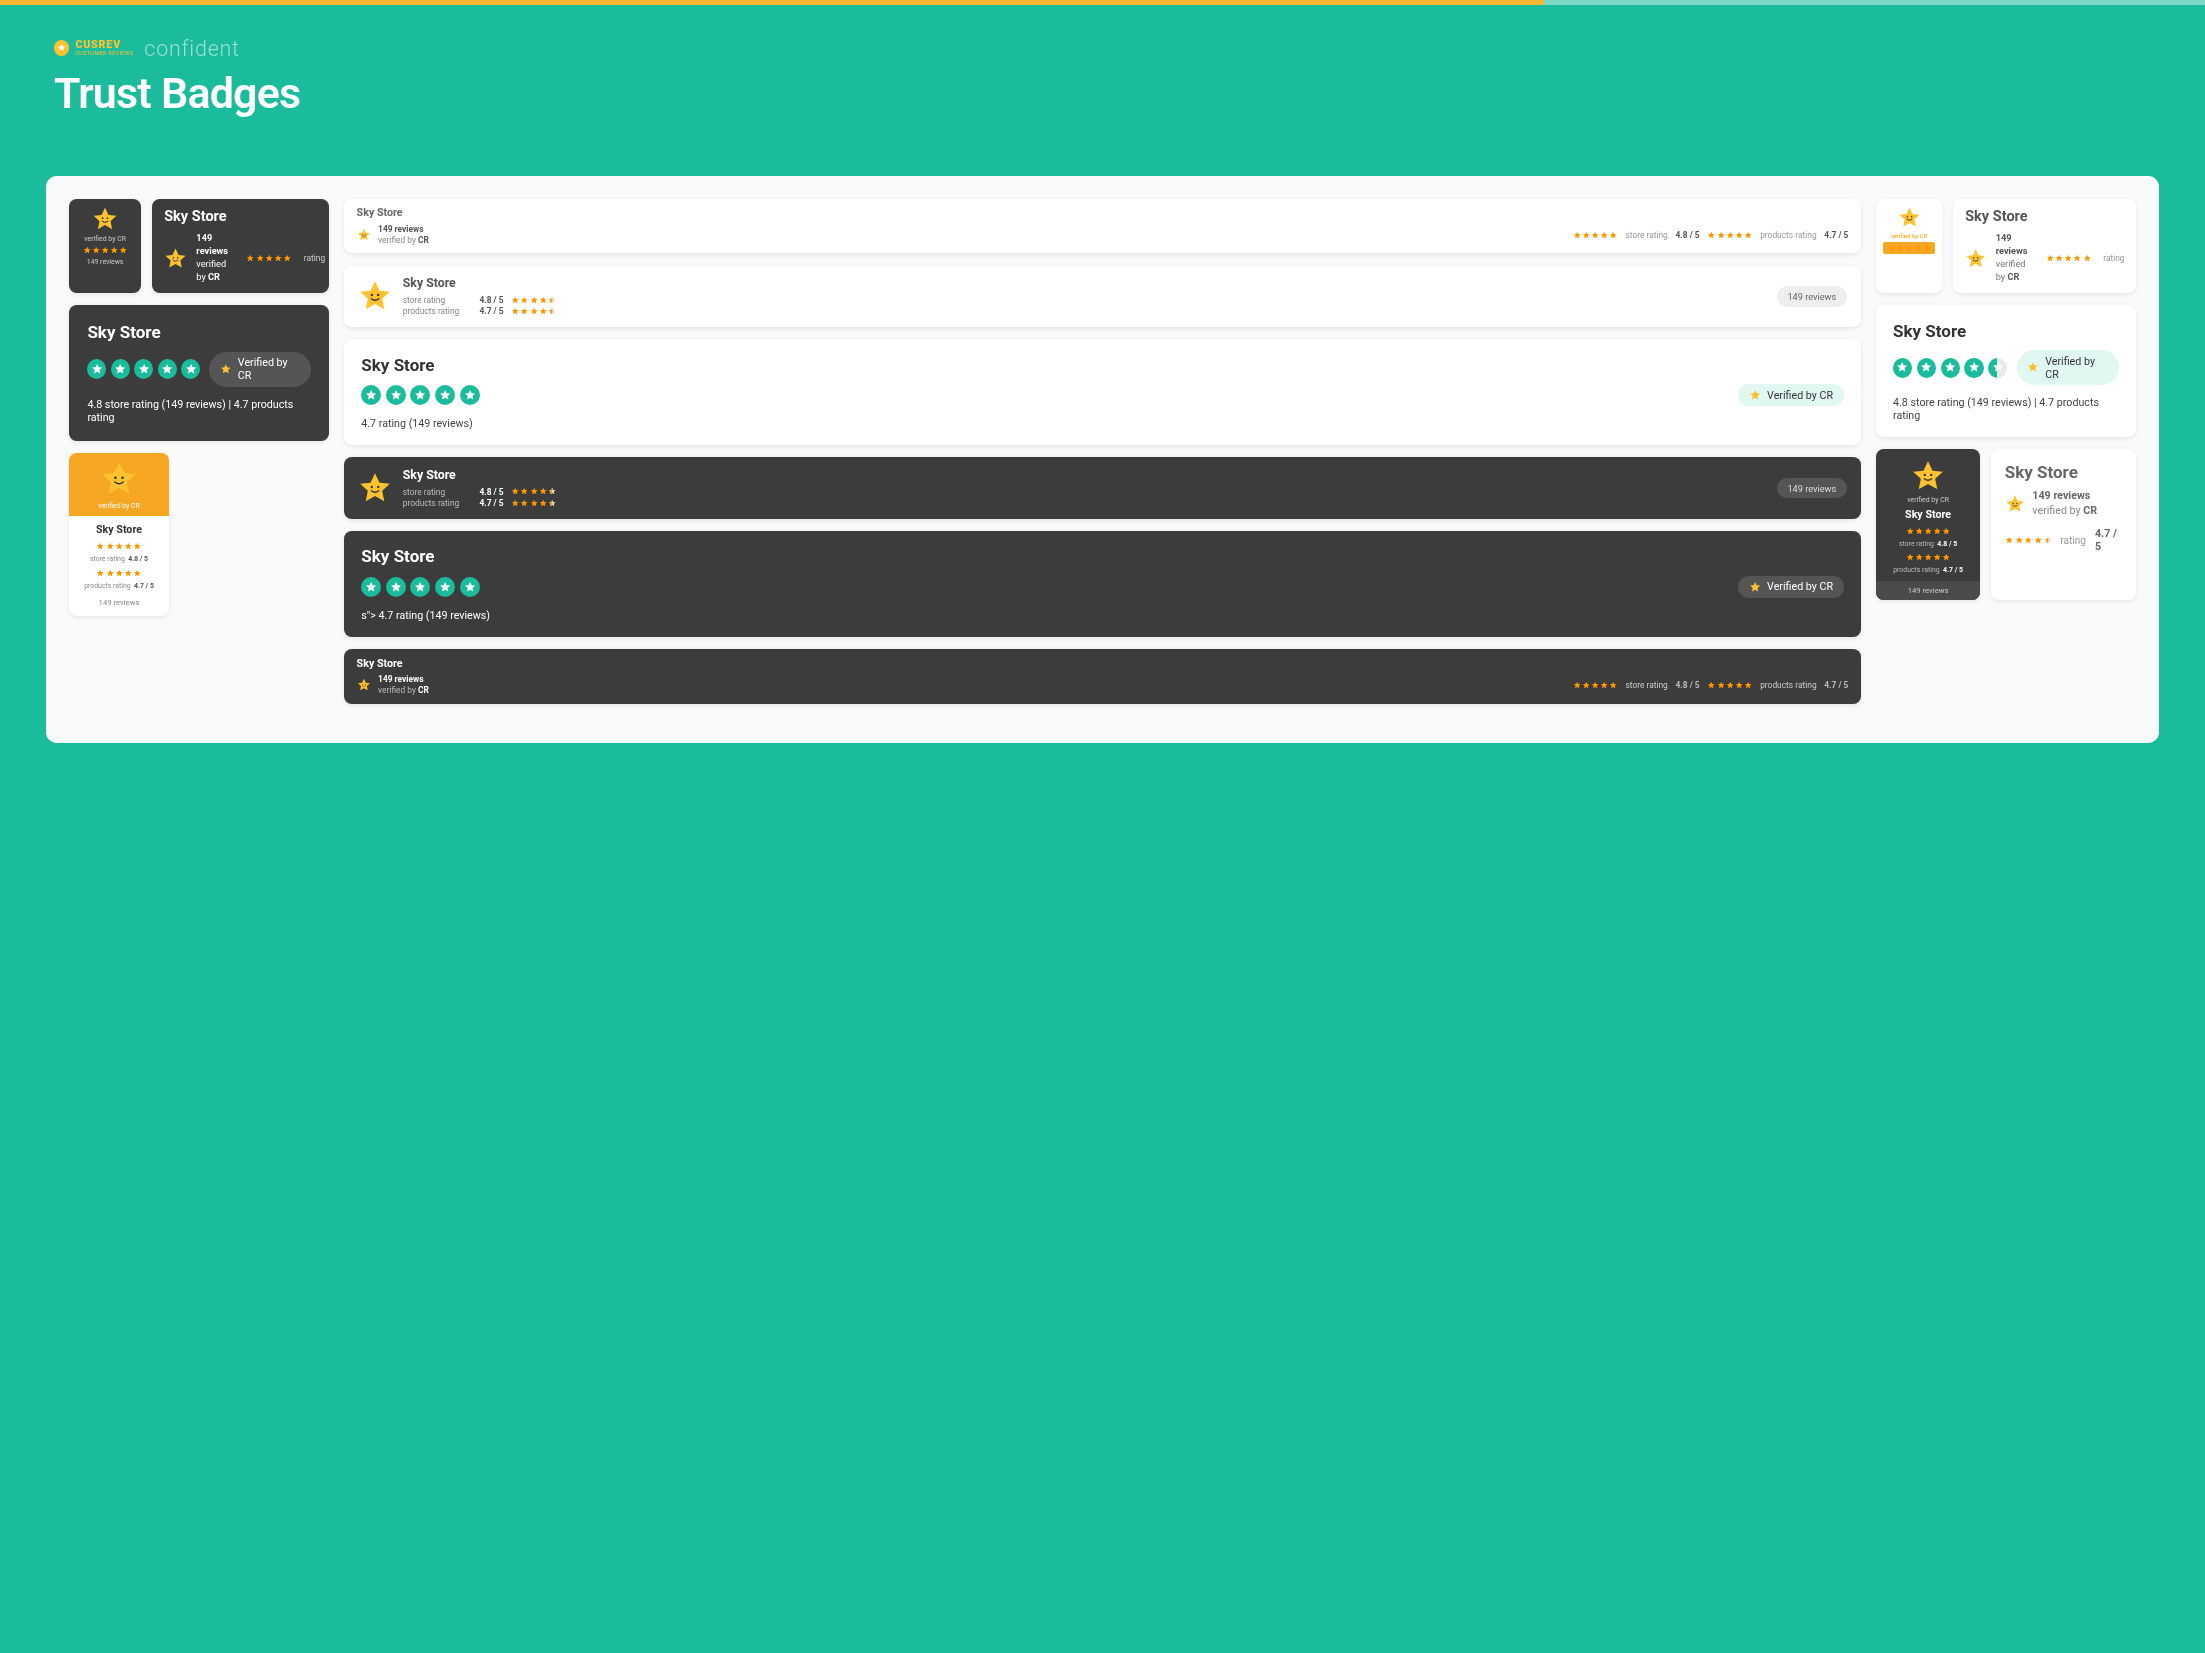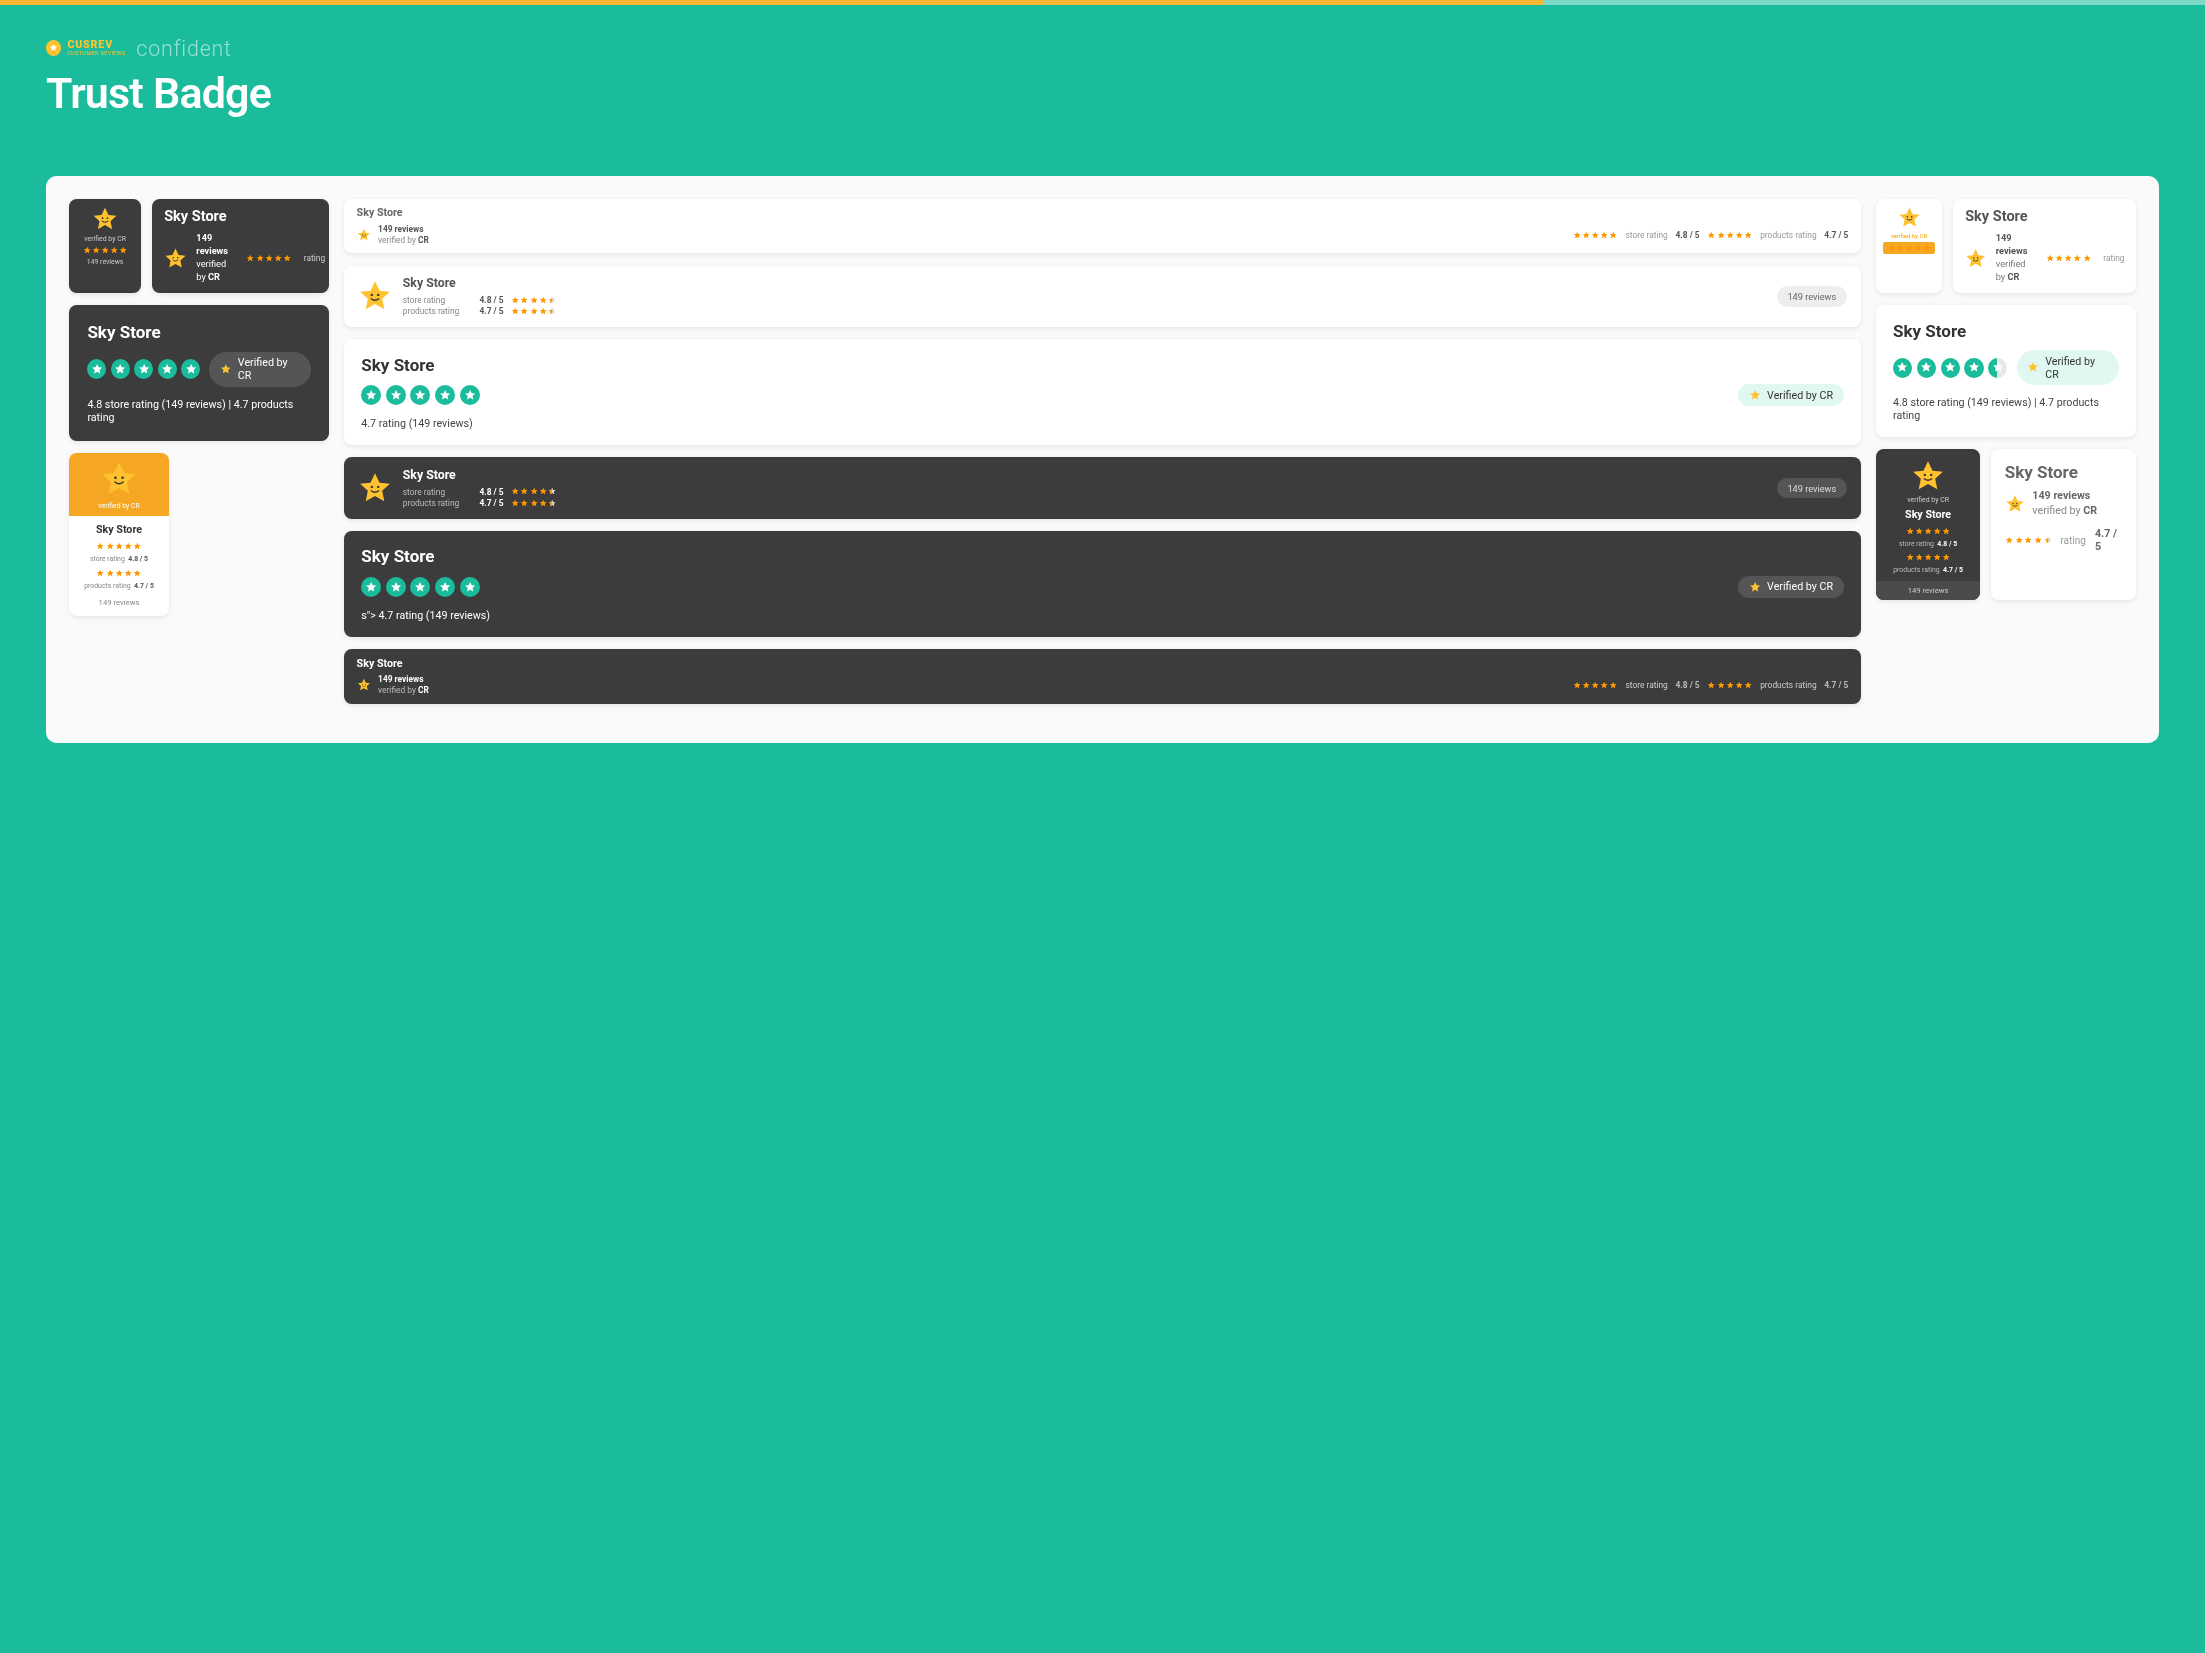--- a/index.html
+++ b/index.html
@@ -1,20 +1,20 @@
 <!DOCTYPE html>
 <html style="font-size:12.3px"><head>
 <meta charset="utf-8">
 <style>
   html,body{margin:0;padding:0;font-family:-apple-system,BlinkMacSystemFont,'Segoe UI',Roboto,Arial,sans-serif;}
   body{background:#1ABC9C;min-height:735px;}
   .top-bar{height:4.6px;display:flex;}
   .top-bar .a{flex:7;background:#f7b733;}
   .top-bar .b{flex:3;background:#7dd8c7;}
-  .hero{padding:31px 46px 15.3px 46px;color:#fff;}
+  .hero{padding:31px 46px 15.3px 46px;color:#fff;margin-left:8px;}
   .brand-row{display:flex;align-items:center;gap:10.7px;}
   .brand-logo{display:flex;align-items:center;gap:6.1px;}
   .brand-star{width:15.3px;height:15.3px;background:#FEC230;border-radius:50%;display:flex;align-items:center;justify-content:center;}
   .brand-text{display:flex;flex-direction:column;line-height:1;}
   .brand-text .t1{font-weight:900;letter-spacing:0.8px;font-size:10.7px;color:#FEC230;}
   .brand-text .t2{font-size:5.4px;letter-spacing:0.4px;color:#FEC230;}
   .templates-label{font-size:21.4px;font-weight:300;color:rgba(255,255,255,0.55);letter-spacing:0.8px;}
   h1.page-title{font-size:43px;font-weight:600;margin:7.7px 0 19px 0;letter-spacing:-0.8px;}
   .hero-desc{max-width:812px;font-size:11.5px;line-height:1.6;color:#fff;}
   
@@ -91,21 +91,21 @@
             <use href="#s-star"></use>
           </svg>
       </div>
       <div class="brand-text">
         <span class="t1">CUSREV</span>
         <span class="t2">CUSTOMER REVIEWS</span>
       </div>
     </div>
     <span class="templates-label">confident</span>
   </div>
-  <h1 class="page-title">Trust Badge</h1>
+  <h1 class="page-title">Trust Badges</h1>
 </div>
 
 <div class="canvas">
 <div class="cols">
 
 <div class="col col1">
   <div class="row" style="gap:10.7px;align-items:stretch;">
 
     <div class="card card-dark mini-badge" style="width:60px;">
       <div class="smiley-star" style="width:26px;height:26px;"><svg viewBox="0 0 34 34" width="26" height="26">

